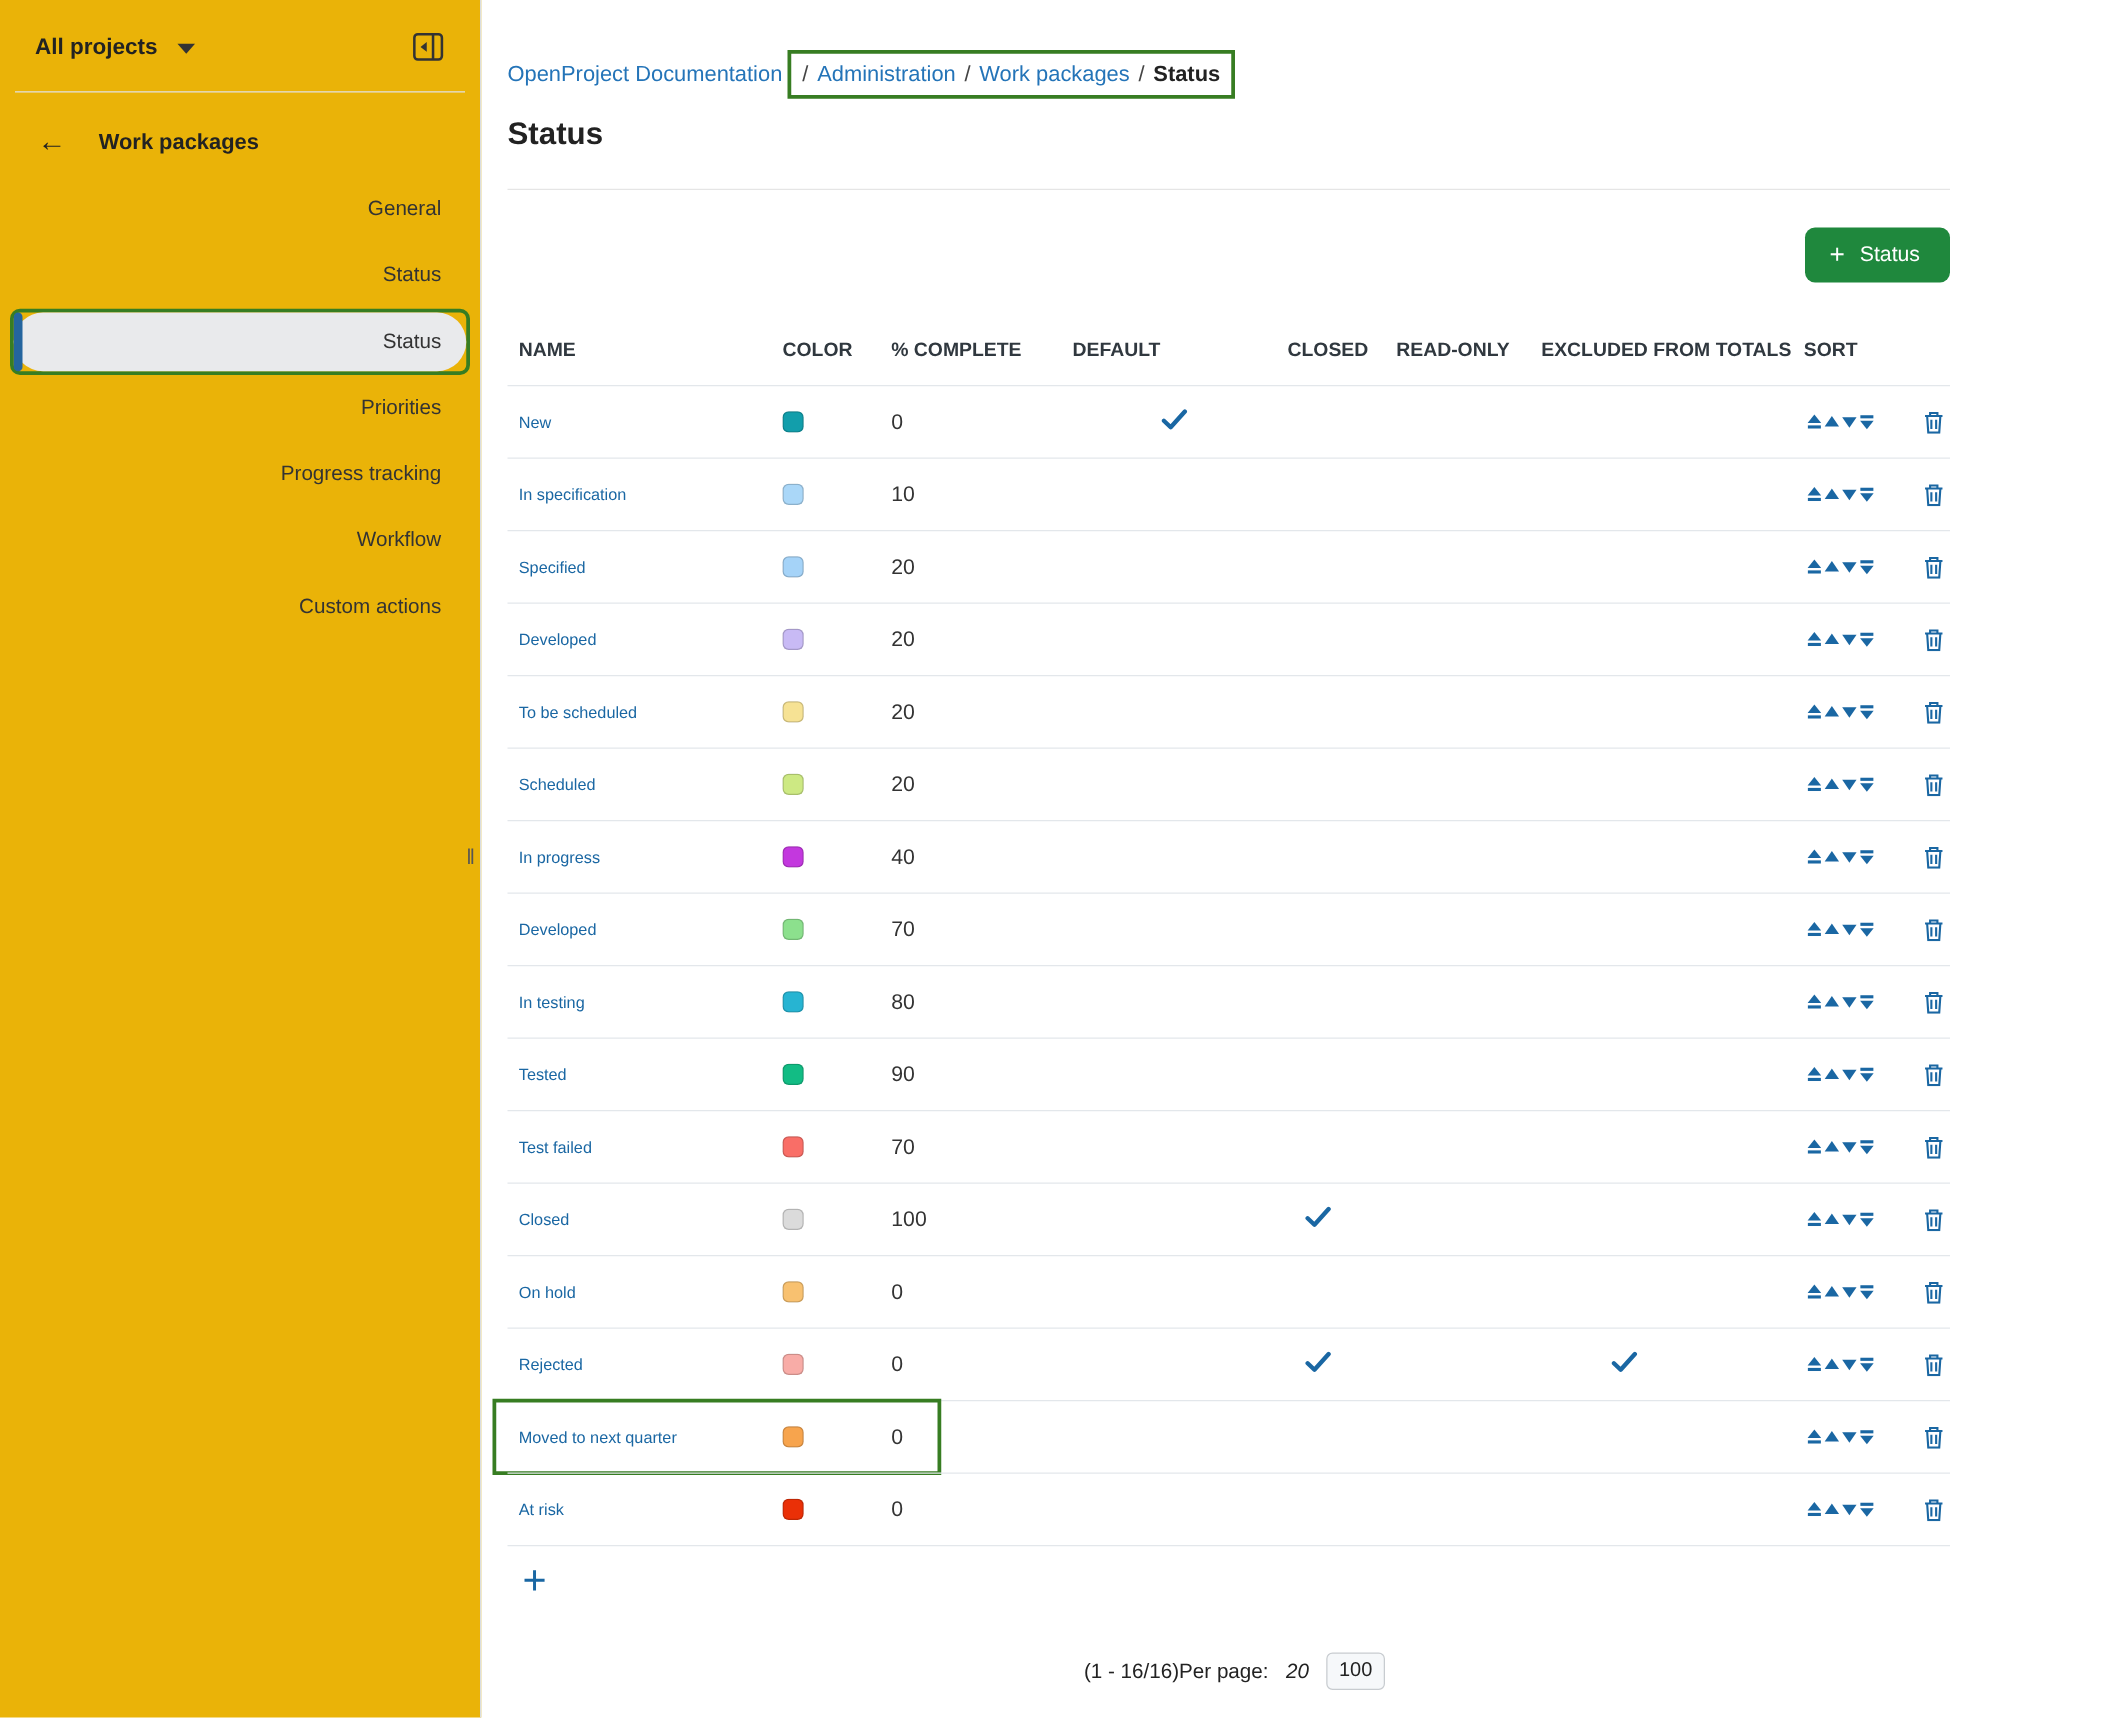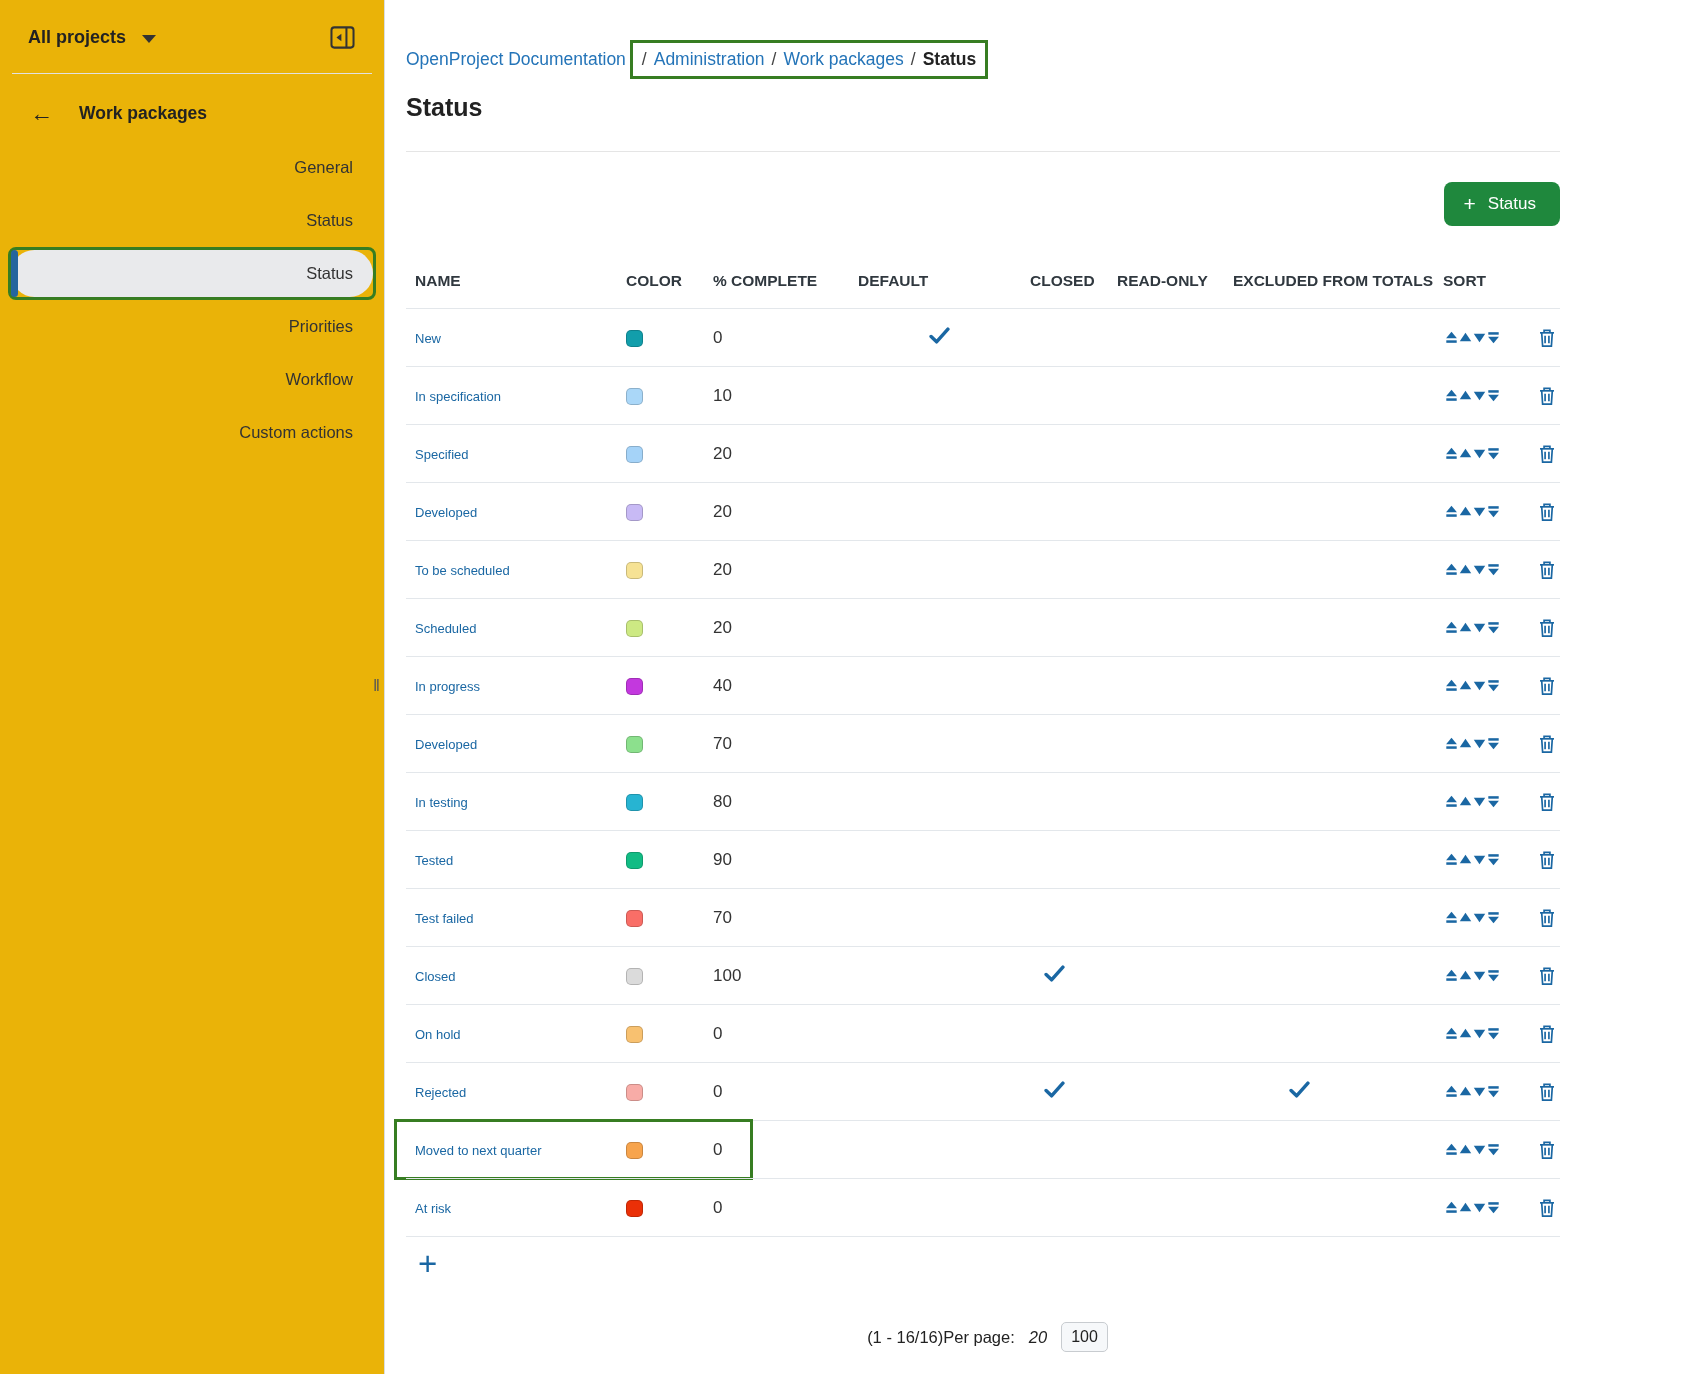--- a/index.html
+++ b/index.html
@@ -148,20 +148,23 @@
         <div class="nav-item"><span>General</span></div>
       </div>
       <div class="nav-wrap">
         <div class="nav-item"><span>Status</span></div>
       </div>
       <div class="nav-wrap annotated">
         <div class="nav-item selected"><span class="accent-bar"></span><span>Status</span></div>
       </div>
       <div class="nav-wrap">
         <div class="nav-item"><span>Priorities</span></div>
+      </div>
+      <div class="nav-wrap">
+        <div class="nav-item"><span>Progress tracking</span></div>
       </div>
       <div class="nav-wrap">
         <div class="nav-item"><span>Workflow</span></div>
       </div>
       <div class="nav-wrap">
         <div class="nav-item"><span>Custom actions</span></div>
       </div>
     </nav>
   <span class="resize-handle">‖</span>
 </aside>

